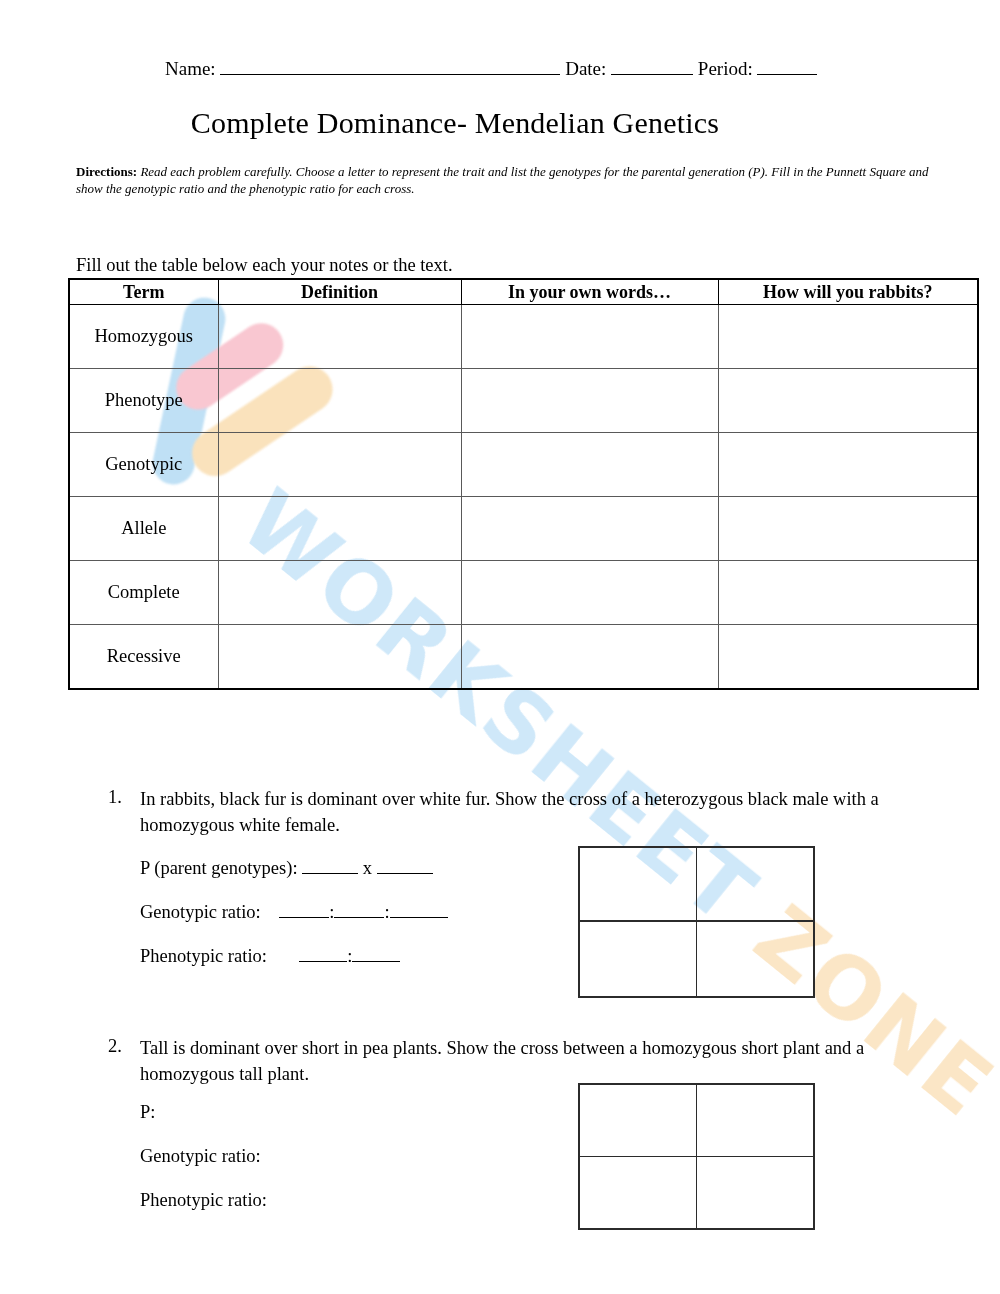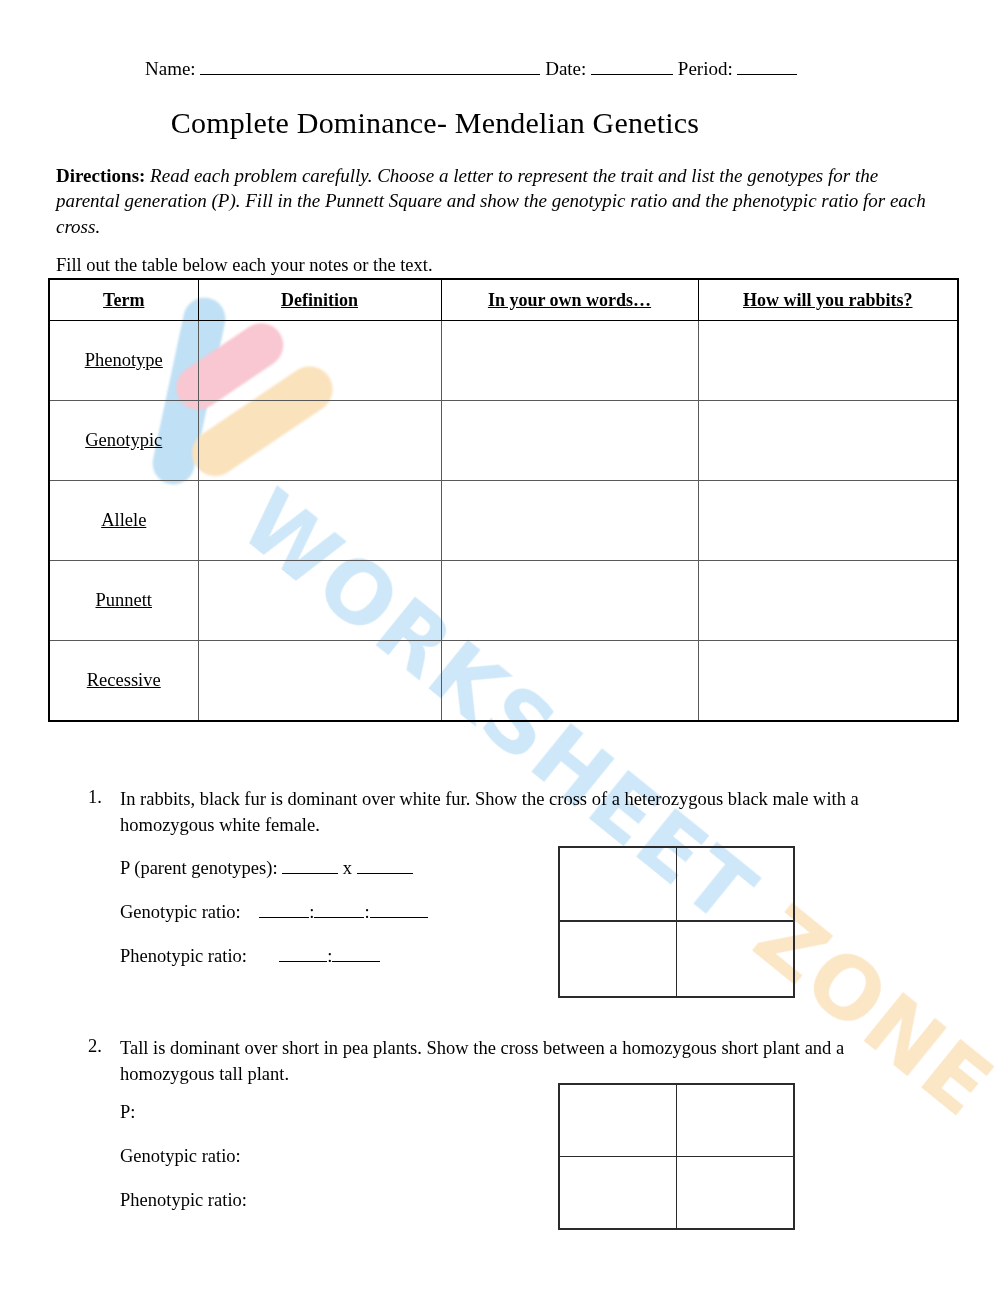--- a/index.html
+++ b/index.html
@@ -64,20 +64,21 @@
   }
   .wm-text .wm-w { color: #cfe8f9; }
   .wm-text .wm-z { color: #fbe6c6; }
 
   
   #page {
     position: relative;
     z-index: 2;
     width: 850px;
     height: 1294px;
+    margin-left: 20px;
   }
 
   .nameline {
     position: absolute;
     left: 145px;
     top: 58px;
     font-size: 19px;
     white-space: nowrap;
   }
   .blank {
@@ -100,21 +101,21 @@
     font-weight: 400;
     letter-spacing: 0.2px;
     padding-left: 20px;
   }
 
   .directions {
     position: absolute;
     left: 56px;
     top: 163px;
     width: 880px;
-    font-size: 19px;
+    font-size: 13px;
     line-height: 1.33;
     font-style: italic;
   }
   .directions .d-label {
     font-weight: 700;
     font-style: normal;
   }
 
   .filloutline {
     position: absolute;
@@ -128,23 +129,22 @@
     position: absolute;
     left: 48px;
     top: 278px;
     width: 909px;
     border-collapse: collapse;
     table-layout: fixed;
   }
   table.terms th,
   table.terms td {
     border: 1px solid #595959;
-    padding: 8px;
+    padding: 0;
     background: transparent;
-    text-decoration: underline;
   }
   table.terms thead th {
     height: 24px;
     font-size: 18px;
     font-weight: 700;
     text-align: center;
     border-color: #000;
     border-bottom-color: #000;
   }
   table.terms tbody td {
@@ -262,39 +262,45 @@
     <thead>
       <tr>
         <th>Term</th>
         <th>Definition</th>
         <th>In your own words…</th>
         <th>How will you rabbits?</th>
       </tr>
     </thead>
     <tbody>
       <tr>
+        <td class="term-cell">Homozygous</td>
+        <td></td>
+        <td></td>
+        <td></td>
+      </tr>
+      <tr>
         <td class="term-cell">Phenotype</td>
         <td></td>
         <td></td>
         <td></td>
       </tr>
       <tr>
         <td class="term-cell">Genotypic</td>
         <td></td>
         <td></td>
         <td></td>
       </tr>
       <tr>
         <td class="term-cell">Allele</td>
         <td></td>
         <td></td>
         <td></td>
       </tr>
       <tr>
-        <td class="term-cell">Punnett</td>
+        <td class="term-cell">Complete</td>
         <td></td>
         <td></td>
         <td></td>
       </tr>
       <tr>
         <td class="term-cell">Recessive</td>
         <td></td>
         <td></td>
         <td></td>
       </tr>

